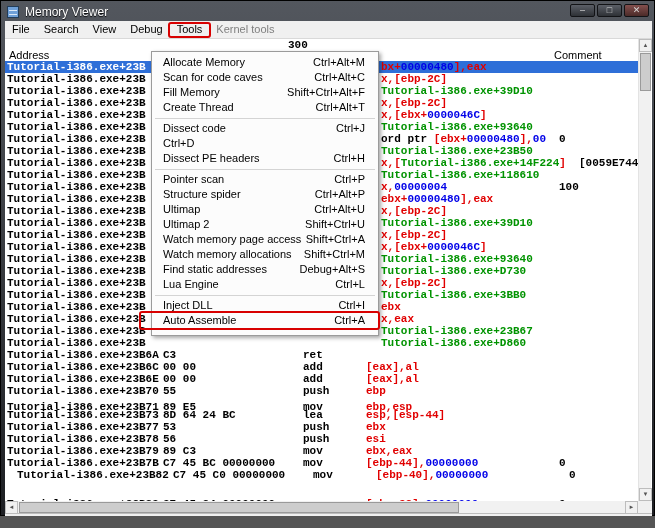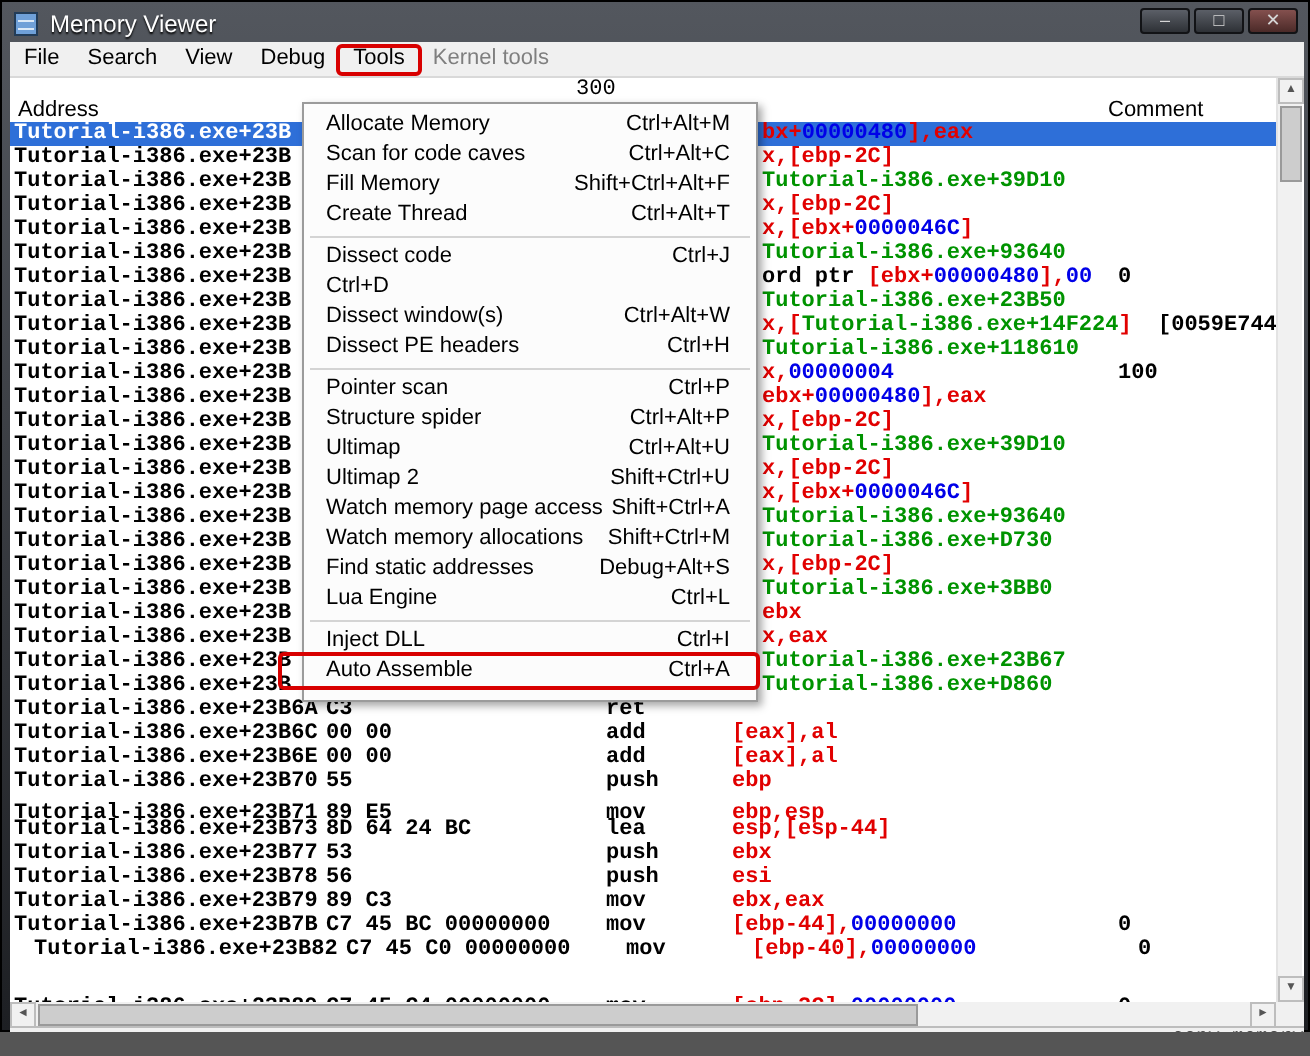--- a/index.html
+++ b/index.html
@@ -18,21 +18,21 @@
   .cap-btn{width:25px;height:13px;background:linear-gradient(#5b5f67,#2e3136);border:1px solid #121316;border-radius:2px;color:#d6d6d6;font-size:9px;line-height:11px;text-align:center;box-sizing:border-box;}
   .cap-btn.close{background:linear-gradient(#84504e,#4b2a28);}
   
   .client{position:absolute;left:4px;top:20px;width:647px;height:504px;background:#f0f0f0;}
   .menubar{position:absolute;left:0;top:0;right:0;height:17px;background:#f0f0f0;border-bottom:1px solid #d9d9d9;display:flex;font-size:11px;box-sizing:content-box;}
   .menubar-item{padding:0 7px;line-height:17px;color:#000;position:relative;white-space:nowrap;}
   .menubar-item.disabled{color:#7f7f7f;}
   .menubar-item.annotated::after{content:"";position:absolute;left:-2px;right:-2px;top:1px;bottom:0;border:2px solid var(--annot);border-radius:3px;pointer-events:none;}
   
   .view{position:absolute;left:0;top:18px;width:647px;height:475px;background:#fff;}
-  .info-line{position:absolute;left:0;top:0;right:14px;height:12px;font-family:"Liberation Mono",monospace;font-size:11px;font-weight:normal;color:#000;}
+  .info-line{position:absolute;left:0;top:0;right:14px;height:12px;font-family:"Liberation Mono",monospace;font-size:11px;font-weight:bold;color:#000;}
   .info-val{position:absolute;left:283px;top:0;line-height:12px;}
   .headers{position:absolute;left:0;top:10px;right:14px;height:12px;font-size:11px;color:#000;}
   .h-addr{position:absolute;left:4px;line-height:12px;}
   .h-comment{position:absolute;left:549px;line-height:12px;}
   .rows{position:absolute;left:0;top:22px;width:633px;height:432px;font-family:"Liberation Mono",monospace;font-size:11px;font-weight:bold;color:#000;}
   .row{position:absolute;left:0;width:100%;height:12px;line-height:12px;white-space:nowrap;}
   .row.selected{background:var(--sel);}
   .row.selected .r-addr{color:#fff;}
   .r-addr{position:absolute;left:2px;}
   .r-bytes{position:absolute;left:158px;}
@@ -303,24 +303,20 @@
           </div>
           <div class="menu-separator"></div>
           <div class="menu-item">
             <span class="mi-label">Dissect code</span>
             <span class="mi-shortcut">Ctrl+J</span>
           </div>
           <div class="menu-item">
             <span class="mi-shortcut">Ctrl+D</span>
           </div>
           <div class="menu-item">
-            <span class="mi-label">Dissect window(s)</span>
-            <span class="mi-shortcut">Ctrl+Alt+W</span>
-          </div>
-          <div class="menu-item">
             <span class="mi-label">Dissect PE headers</span>
             <span class="mi-shortcut">Ctrl+H</span>
           </div>
           <div class="menu-separator"></div>
           <div class="menu-item">
             <span class="mi-label">Pointer scan</span>
             <span class="mi-shortcut">Ctrl+P</span>
           </div>
           <div class="menu-item">
             <span class="mi-label">Structure spider</span>

